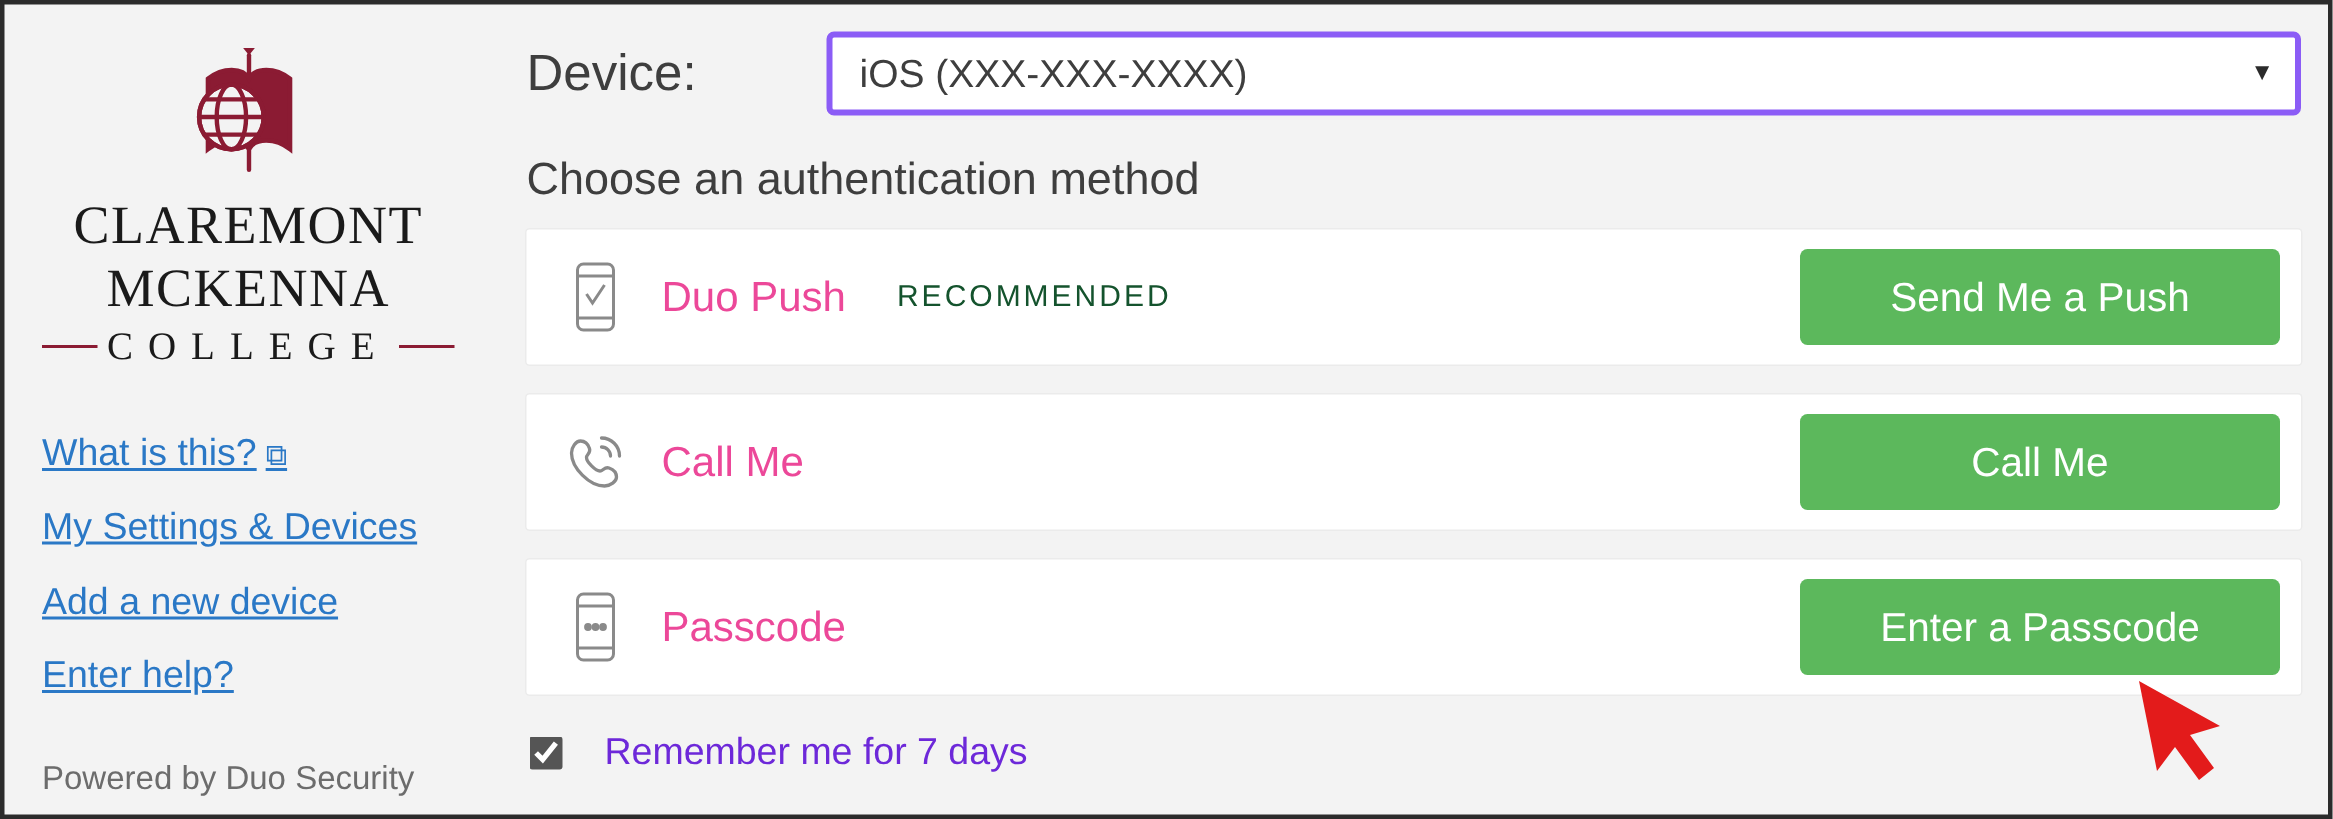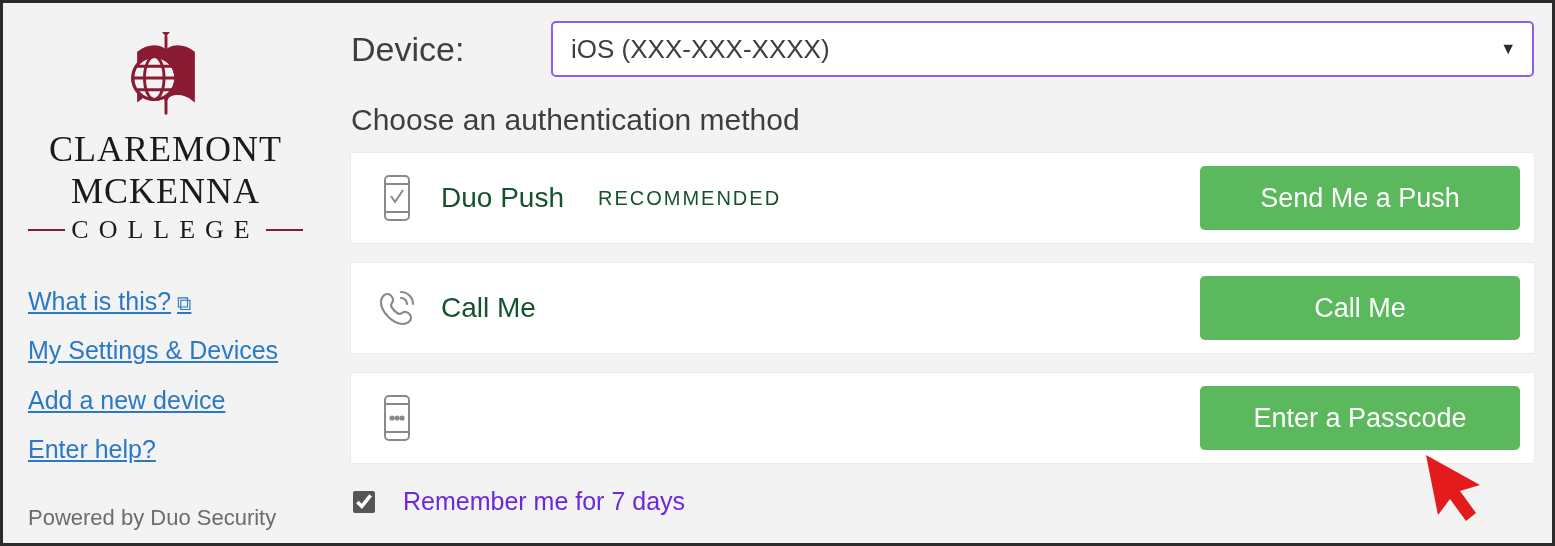--- a/index.html
+++ b/index.html
@@ -79,21 +79,21 @@
   }
   .device-label {
     font-size: 34px;
     color: #3e3e3e;
     width: 200px;
   }
   .device-select {
     flex: 1;
     height: 56px;
     background: #fff;
-    border: 2px solid #8b5cf6;
+    border: 4px solid #8b5cf6;
     border-radius: 5px;
     font-size: 26px;
     color: #3e3e3e;
     padding: 0 44px 0 18px;
     appearance: none;
     -webkit-appearance: none;
     position: relative;
   }
   .select-wrap { position: relative; flex: 1; display: flex; }
   .select-caret {
@@ -119,21 +119,21 @@
     padding: 0 14px 0 24px;
     box-shadow: 0 0 0 1px rgba(0,0,0,0.03);
   }
   .method-icon {
     width: 44px;
     display: flex; align-items: center; justify-content: center;
     color: #8a8a8a;
   }
   .method-label {
     font-size: 28px;
-    color: #14532d;
+    color: #ec4899;
     margin-left: 22px;
   }
   .recommended {
     font-size: 20px;
     letter-spacing: 2px;
     color: #14532d;
     margin-left: 34px;
     font-weight: 500;
   }
   .spacer { flex: 1; }
@@ -263,20 +263,21 @@
       <span class="method-icon">
         <svg width="32" height="48" viewBox="0 0 32 48" fill="none" stroke="#8a8a8a" stroke-width="2">
           <rect x="4" y="2" width="24" height="44" rx="4"></rect>
           <line x1="4" y1="10" x2="28" y2="10"></line>
           <line x1="4" y1="38" x2="28" y2="38"></line>
           <circle cx="11" cy="24" r="1.6" fill="#8a8a8a"></circle>
           <circle cx="16" cy="24" r="1.6" fill="#8a8a8a"></circle>
           <circle cx="21" cy="24" r="1.6" fill="#8a8a8a"></circle>
         </svg>
       </span>
+      <span class="method-label">Passcode</span>
       <span class="spacer"></span>
       <button class="action-btn">Enter a Passcode</button>
     </div>
 
     <div class="remember-row">
       <input type="checkbox" id="remember" checked="" style="">
       <label for="remember">Remember me for 7 days</label>
     </div>
 
   </div>

